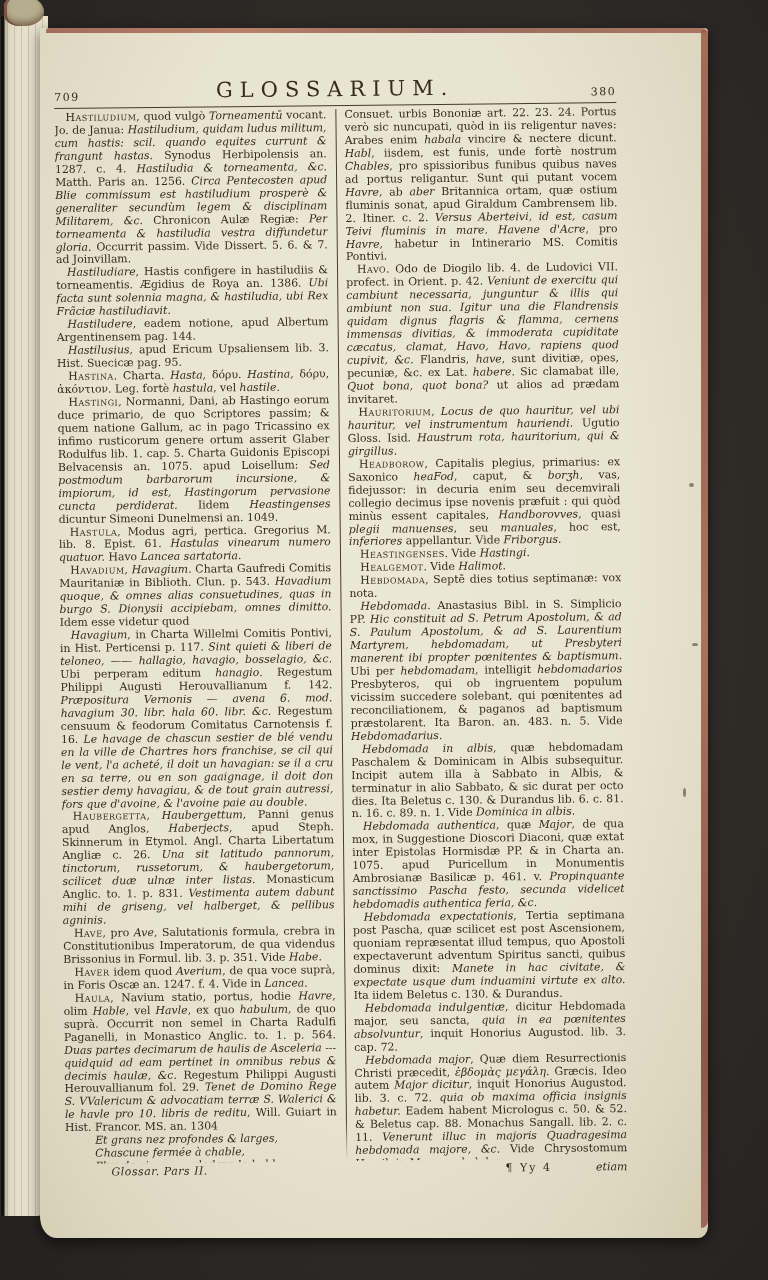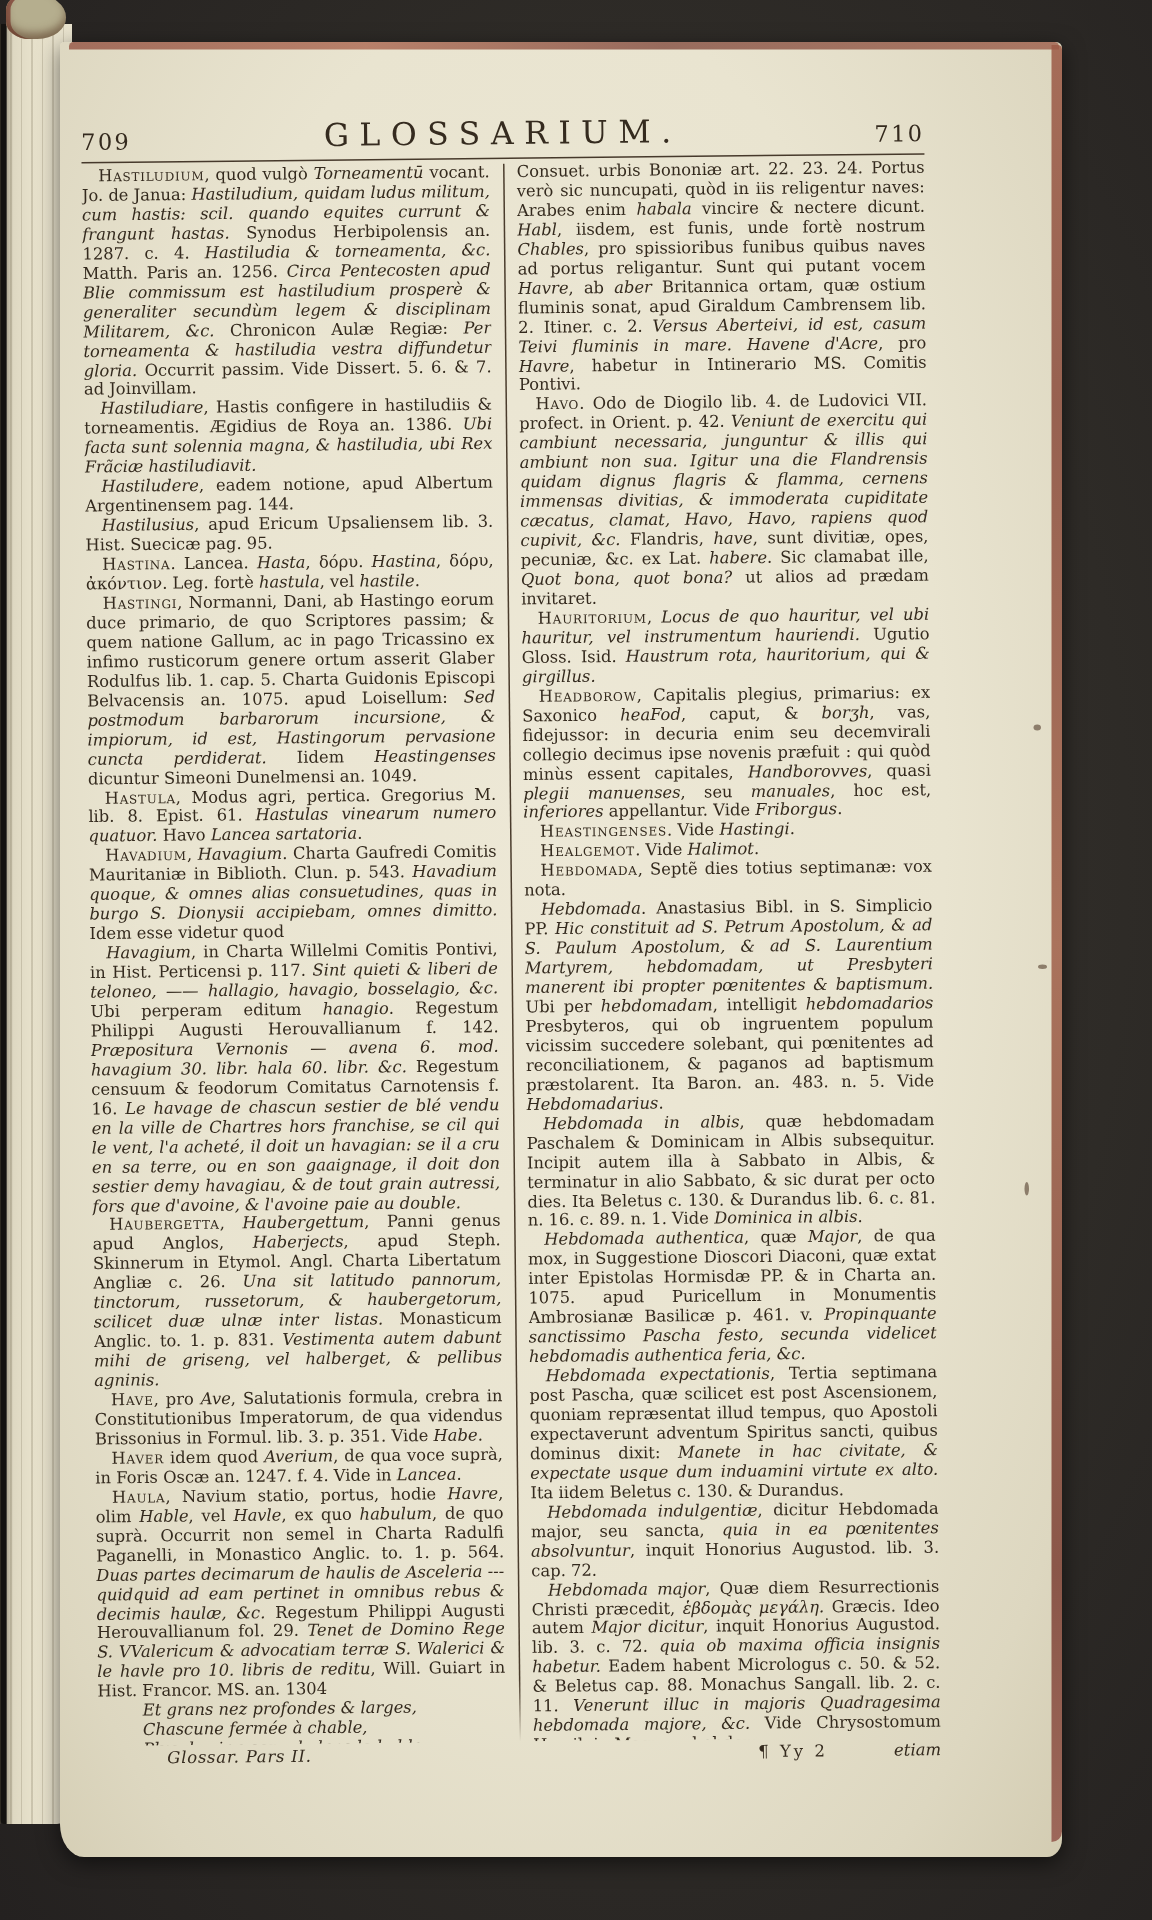--- a/index.html
+++ b/index.html
@@ -24,21 +24,21 @@
         background:linear-gradient(90deg,#8e4a3a,#a85f48 30%,#7c4336 60%,#9a5744);
         opacity:.75;border-radius:3px 3px 0 0;}
   .page .fore-edge{position:absolute;right:0;top:2px;width:7px;height:1198px;
         background:linear-gradient(180deg,#9c5a46,#8a4c3c 20%,#a06049 50%,#7c4034 85%,#93564a);
         opacity:.85;border-radius:0 4px 10px 0;}
   .speck{position:absolute;border-radius:50%;background:rgba(70,45,30,.55);}
   
   .textblock{position:absolute;left:14px;top:50px;width:562px;
         transform:rotate(-0.6deg);transform-origin:0 0;color:#342a1e;}
   .header{display:flex;align-items:flex-end;height:26px;}
-  .pn{font-size:15px;letter-spacing:1.5px;}
+  .pn{font-size:11px;letter-spacing:1.5px;}
   .pn.right{text-align:right;}
   .pn{width:60px;}
   .title{flex:1;text-align:center;font-size:21px;letter-spacing:7px;color:#352b1f;}
   .rule{border:none;border-top:1.4px solid #46392b;margin:4px 0 3px 0;}
   .cols{display:flex;height:1052px;overflow:hidden;}
   .col{width:272px;font-size:10.9px;line-height:12.95px;text-align:justify;
        overflow:hidden;text-rendering:optimizeLegibility;}
   .divider{width:1px;background:linear-gradient(180deg,#4a3c2c 0 96%,rgba(74,60,44,0));margin:0 8px 0 9px;}
   .para{margin:0;text-indent:11px;}
   .para.cont,.para.flush{text-indent:0;}
@@ -61,32 +61,32 @@
     <div class="top-stain"></div>
     <div class="fore-edge"></div>
     <div class="speck" style="right:14px;top:455px;width:5px;height:4px;"></div>
     <div class="speck" style="right:10px;top:615px;width:6px;height:3px;"></div>
     <div class="speck" style="right:22px;top:760px;width:3px;height:9px;"></div>
 
     <div class="textblock">
       <div class="header">
         <span class="pn">709</span>
         <span class="title">GLOSSARIUM.</span>
-        <span class="pn right">710</span>
+        <span class="pn right">380</span>
       </div>
       <hr class="rule">
 
       <div class="cols">
         <div class="col">
 
         <p class="para"><span class="sc">Hastiludium</span><span>, quod vulgò </span><span class="it">Torneamentū</span><span> vocant. Jo. de Janua: </span><span class="it">Hastiludium, quidam ludus militum, cum hastis: scil. quando equites currunt &amp; frangunt hastas.</span><span> Synodus Herbipolensis an. 1287. c. 4. </span><span class="it">Hastiludia &amp; torneamenta, &amp;c.</span><span> Matth. Paris an. 1256. </span><span class="it">Circa Pentecosten apud Blie commissum est hastiludium prosperè &amp; generaliter secundùm legem &amp; disciplinam Militarem, &amp;c.</span><span> Chronicon Aulæ Regiæ: </span><span class="it">Per torneamenta &amp; hastiludia vestra diffundetur gloria.</span><span> Occurrit passim. Vide Dissert. 5. 6. &amp; 7. ad Joinvillam.</span></p>
             <p class="para"><span class="it">Hastiludiare</span><span>, Hastis configere in hastiludiis &amp; torneamentis. Ægidius de Roya an. 1386. </span><span class="it">Ubi facta sunt solennia magna, &amp; hastiludia, ubi Rex Frãciæ hastiludiavit.</span></p>
             <p class="para"><span class="it">Hastiludere</span><span>, eadem notione, apud Albertum Argentinensem pag. 144.</span></p>
             <p class="para"><span class="it">Hastilusius</span><span>, apud Ericum Upsaliensem lib. 3. Hist. Suecicæ pag. 95.</span></p>
-            <p class="para"><span class="sc">Hastina</span><span>. Lancea. </span><span class="it">Hasta</span><span>, δόρυ. </span><span class="it">Hastina</span><span>, δόρυ, ἀκόντιον. Leg. fortè </span><span class="it">hastula</span><span>, vel </span><span class="it">hastile</span><span>.</span></p>
+            <p class="para"><span class="sc">Hastina</span><span>. Charta. </span><span class="it">Hasta</span><span>, δόρυ. </span><span class="it">Hastina</span><span>, δόρυ, ἀκόντιον. Leg. fortè </span><span class="it">hastula</span><span>, vel </span><span class="it">hastile</span><span>.</span></p>
             <p class="para"><span class="sc">Hastingi</span><span>, Normanni, Dani, ab Hastingo eorum duce primario, de quo Scriptores passim; &amp; quem natione Gallum, ac in pago Tricassino ex infimo rusticorum genere ortum asserit Glaber Rodulfus lib. 1. cap. 5. Charta Guidonis Episcopi Belvacensis an. 1075. apud Loisellum: </span><span class="it">Sed postmodum barbarorum incursione, &amp; impiorum, id est, Hastingorum pervasione cuncta perdiderat.</span><span> Iidem </span><span class="it">Heastingenses</span><span> dicuntur Simeoni Dunelmensi an. 1049.</span></p>
             <p class="para"><span class="sc">Hastula</span><span>, Modus agri, pertica. Gregorius M. lib. 8. Epist. 61. </span><span class="it">Hastulas vinearum numero quatuor.</span><span> Havo </span><span class="it">Lancea sartatoria</span><span>.</span></p>
             <p class="para"><span class="sc">Havadium</span><span>, </span><span class="it">Havagium</span><span>. Charta Gaufredi Comitis Mauritaniæ in Biblioth. Clun. p. 543. </span><span class="it">Havadium quoque, &amp; omnes alias consuetudines, quas in burgo S. Dionysii accipiebam, omnes dimitto.</span><span> Idem esse videtur quod</span></p>
             <p class="para"><span class="it">Havagium</span><span>, in Charta Willelmi Comitis Pontivi, in Hist. Perticensi p. 117. </span><span class="it">Sint quieti &amp; liberi de teloneo, —— hallagio, havagio, bosselagio, &amp;c.</span><span> Ubi perperam editum </span><span class="it">hanagio</span><span>. Regestum Philippi Augusti Herouvallianum f. 142. </span><span class="it">Præpositura Vernonis — avena 6. mod. havagium 30. libr. hala 60. libr. &amp;c.</span><span> Regestum censuum &amp; feodorum Comitatus Carnotensis f. 16. </span><span class="it">Le havage de chascun sestier de blé vendu en la ville de Chartres hors franchise, se cil qui le vent, l'a acheté, il doit un havagian: se il a cru en sa terre, ou en son gaaignage, il doit don sestier demy havagiau, &amp; de tout grain autressi, fors que d'avoine, &amp; l'avoine paie au double.</span></p>
             <p class="para"><span class="sc">Haubergetta</span><span>, </span><span class="it">Haubergettum</span><span>, Panni genus apud Anglos, </span><span class="it">Haberjects</span><span>, apud Steph. Skinnerum in Etymol. Angl. Charta Libertatum Angliæ c. 26. </span><span class="it">Una sit latitudo pannorum, tinctorum, russetorum, &amp; haubergetorum, scilicet duæ ulnæ inter listas.</span><span> Monasticum Anglic. to. 1. p. 831. </span><span class="it">Vestimenta autem dabunt mihi de griseng, vel halberget, &amp; pellibus agninis.</span></p>
             <p class="para"><span class="sc">Have</span><span>, pro </span><span class="it">Ave</span><span>, Salutationis formula, crebra in Constitutionibus Imperatorum, de qua videndus Brissonius in Formul. lib. 3. p. 351. Vide </span><span class="it">Habe</span><span>.</span></p>
             <p class="para"><span class="sc">Haver</span><span> idem quod </span><span class="it">Averium</span><span>, de qua voce suprà, in Foris Oscæ an. 1247. f. 4. Vide in </span><span class="it">Lancea</span><span>.</span></p>
             <p class="para"><span class="sc">Haula</span><span>, Navium statio, portus, hodie </span><span class="it">Havre</span><span>, olim </span><span class="it">Hable</span><span>, vel </span><span class="it">Havle</span><span>, ex quo </span><span class="it">habulum</span><span>, de quo suprà. Occurrit non semel in Charta Radulfi Paganelli, in Monastico Anglic. to. 1. p. 564. </span><span class="it">Duas partes decimarum de haulis de Asceleria --- quidquid ad eam pertinet in omnibus rebus &amp; decimis haulæ, &amp;c.</span><span> Regestum Philippi Augusti Herouvallianum fol. 29. </span><span class="it">Tenet de Domino Rege S. VValericum &amp; advocatiam terræ S. Walerici &amp; le havle pro 10. libris de reditu</span><span>, Will. Guiart in Hist. Francor. MS. an. 1304</span></p>
             <p class="para verse"><span class="it">Et grans nez profondes &amp; larges,</span></p>
             <p class="para verse"><span class="it">Chascune fermée à chable,</span></p>
@@ -106,18 +106,18 @@
             <p class="para"><span class="it">Hebdomada in albis</span><span>, quæ hebdomadam Paschalem &amp; Dominicam in Albis subsequitur.  Incipit autem illa à Sabbato in Albis, &amp; terminatur in alio Sabbato, &amp; sic durat per octo dies. Ita Beletus c. 130. &amp; Durandus lib. 6. c. 81. n. 16. c. 89. n. 1. Vide </span><span class="it">Dominica in albis</span><span>.</span></p>
             <p class="para"><span class="it">Hebdomada authentica</span><span>, quæ </span><span class="it">Major</span><span>, de qua mox, in Suggestione Dioscori Diaconi, quæ extat inter Epistolas Hormisdæ PP. &amp; in Charta an. 1075. apud Puricellum in Monumentis Ambrosianæ Basilicæ p. 461. v. </span><span class="it">Propinquante sanctissimo Pascha festo, secunda videlicet hebdomadis authentica feria, &amp;c.</span></p>
             <p class="para"><span class="it">Hebdomada expectationis</span><span>, Tertia septimana post Pascha, quæ scilicet est post Ascensionem, quoniam repræsentat illud tempus, quo Apostoli expectaverunt adventum Spiritus sancti, quibus dominus dixit: </span><span class="it">Manete in hac civitate, &amp; expectate usque dum induamini virtute ex alto.</span><span> Ita iidem Beletus c. 130. &amp; Durandus.</span></p>
             <p class="para"><span class="it">Hebdomada indulgentiæ</span><span>, dicitur Hebdomada major, seu sancta, </span><span class="it">quia in ea pœnitentes absolvuntur</span><span>, inquit Honorius Augustod. lib. 3. cap. 72.</span></p>
             <p class="para"><span class="it">Hebdomada major</span><span>, Quæ diem Resurrectionis Christi præcedit, </span><span class="it">ἑβδομὰς μεγάλη.</span><span> Græcis. Ideo autem </span><span class="it">Major dicitur</span><span>, inquit Honorius Augustod. lib. 3. c. 72. </span><span class="it">quia ob maxima officia insignis habetur.</span><span> Eadem habent Micrologus c. 50. &amp; 52. &amp; Beletus cap. 88. Monachus Sangall. lib. 2. c. 11. </span><span class="it">Venerunt illuc in majoris Quadragesima hebdomada majore, &amp;c.</span><span> Vide Chrysostomum Homil. in Magnam hebdom.</span></p>
           </div>
       </div>
 
       <div class="footer">
         <span class="gloss">Glossar. Pars II.</span>
-        <span class="sig">¶ Yy 2</span>
+        <span class="sig">¶ Yy 4</span>
         <span class="catch">etiam</span>
       </div>
     </div>
   </div>
 </div>
 
 </body></html>

